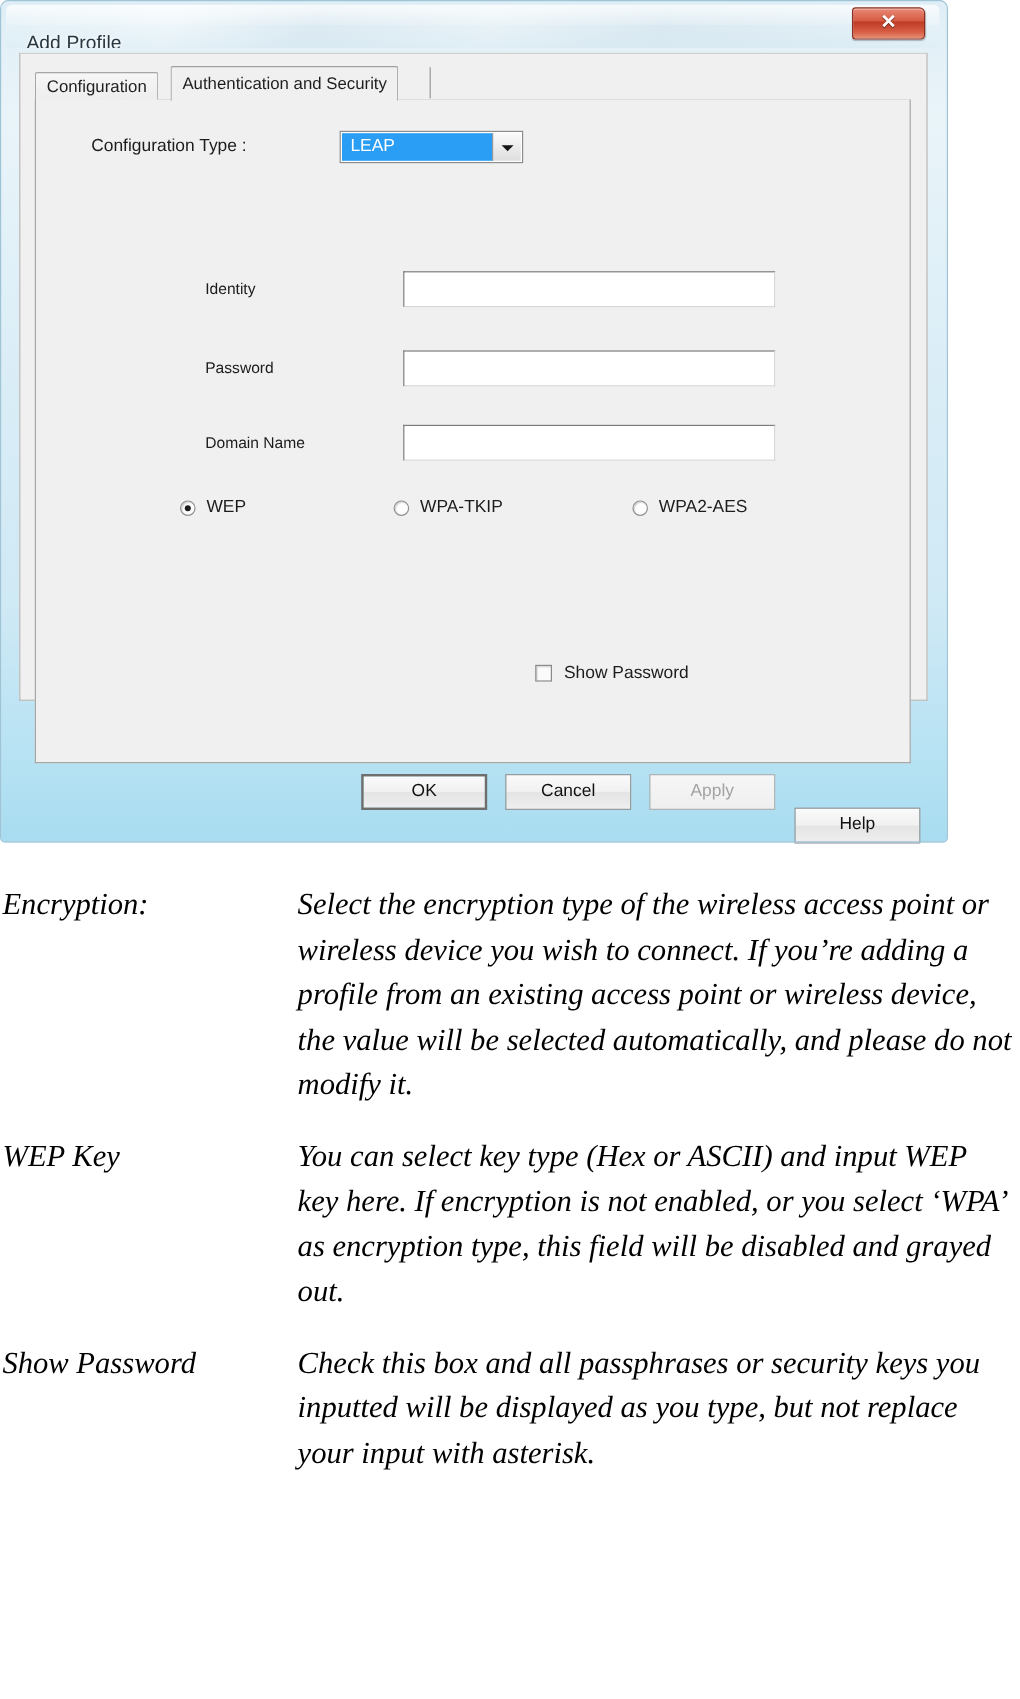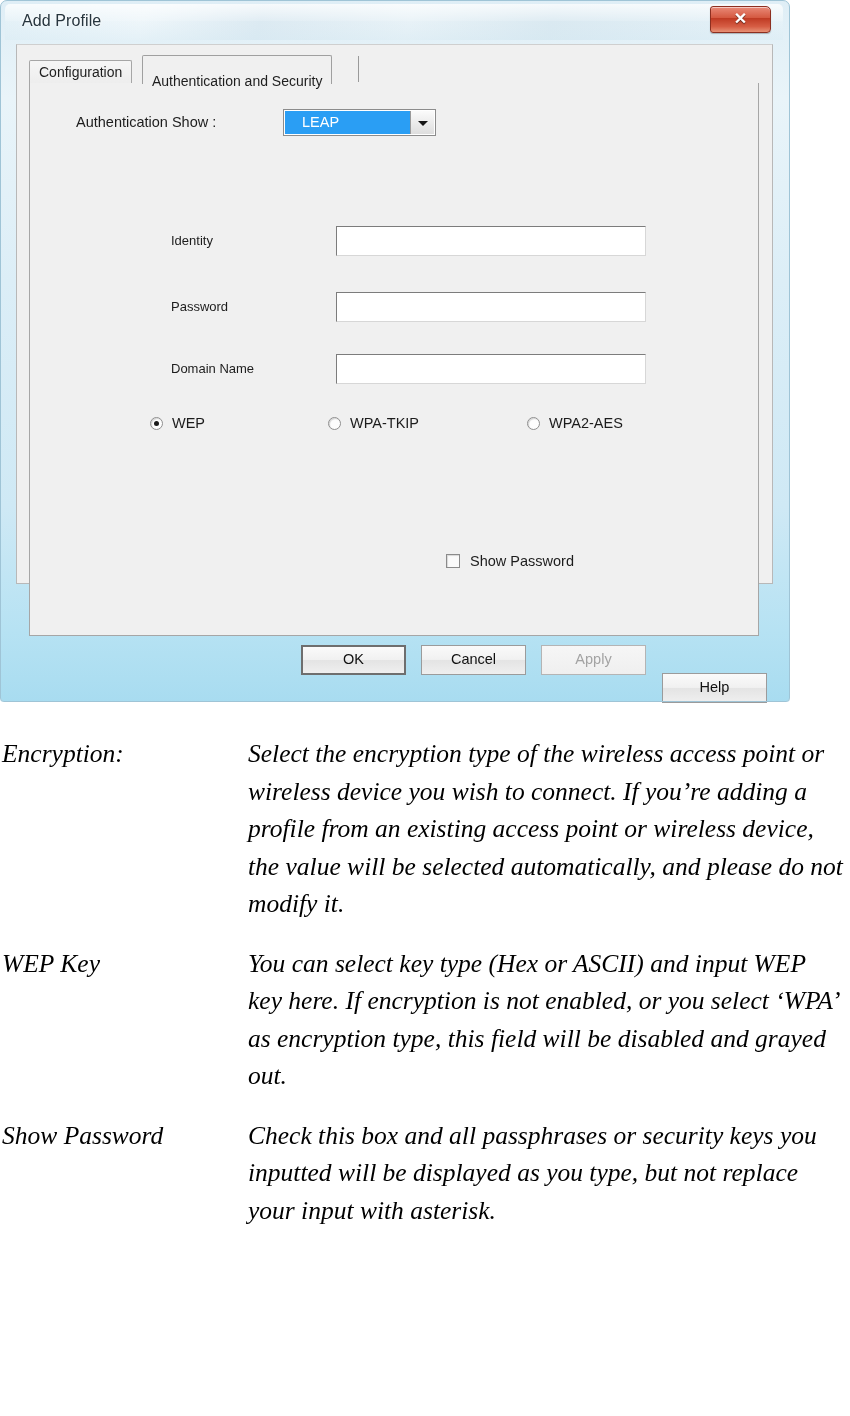--- a/index.html
+++ b/index.html
@@ -52,21 +52,21 @@
     height: 36px;
     border-radius: 5px 5px 0 0;
     background:
       linear-gradient(180deg, rgba(255,255,255,0.75) 0%, rgba(255,255,255,0.15) 46%, rgba(255,255,255,0.0) 47%, rgba(210,232,242,0.35) 100%),
       linear-gradient(105deg, #e4f1f7 0%, #eef6fa 18%, #dceaf2 33%, #e8f2f7 52%, #dae9f1 70%, #e6f2f8 100%);
     overflow: hidden;
   }
   .title-text {
     position: absolute;
     left: 17px;
-    top: 8px;
+    top: 24px;
     font-size: 16px;
     color: #27353e;
     letter-spacing: 0.1px;
     text-shadow: 0 0 3px rgba(255,255,255,0.95), 0 0 6px rgba(255,255,255,0.8);
     white-space: nowrap;
   }
   .close-button {
     position: absolute;
     right: 12px;
     top: 2px;
@@ -131,21 +131,21 @@
     left: 0px;
     height: 24px;
     padding: 0 9px;
     background: linear-gradient(180deg,#f6f6f6 0%, #ededed 100%);
     border-radius: 2px 2px 0 0;
   }
   .tab.active {
     left: 113px;
     height: 29px;
     line-height: 27px;
-    padding: 12px 9px;
+    padding: 0 9px;
     background: #f0f0f0;
     border-color: #a0a0a0;
     border-radius: 2px 2px 0 0;
     z-index: 3;
   }
   .tab-rail {
     position: absolute;
     left: 0px;
     bottom: 0;
     width: 730px;
@@ -205,21 +205,21 @@
   .combo-value {
     position: absolute;
     left: 1px;
     top: 1px;
     right: 24px;
     bottom: 1px;
     background: #2a9ef4;
     color: #ffffff;
     font-size: 14.5px;
     line-height: 23px;
-    padding-left: 17px;
+    padding-left: 7px;
     box-sizing: border-box;
     white-space: nowrap;
     overflow: hidden;
   }
   .combo-arrow {
     position: absolute;
     right: 1px;
     top: 1px;
     width: 23px;
     bottom: 1px;
@@ -424,21 +424,21 @@
     <div class="tabstrip">
       <div class="tab-rail"></div>
       <div class="tab inactive">Configuration</div>
       <div class="tab active">Authentication and Security</div>
       <div class="tab-right-tick"></div>
     </div>
 
     <div class="tabpanel">
 
       <div class="auth-row">
-        <div class="auth-label">Authentication Show :</div>
+        <div class="auth-label">Configuration Type :</div>
         <div class="combo">
           <div class="combo-value">LEAP</div>
           <div class="combo-arrow">
             <span class="caret"></span>
           </div>
         </div>
       </div>
 
       <div class="field-row" style="top:143px;">
         <div class="field-label">Identity</div>

